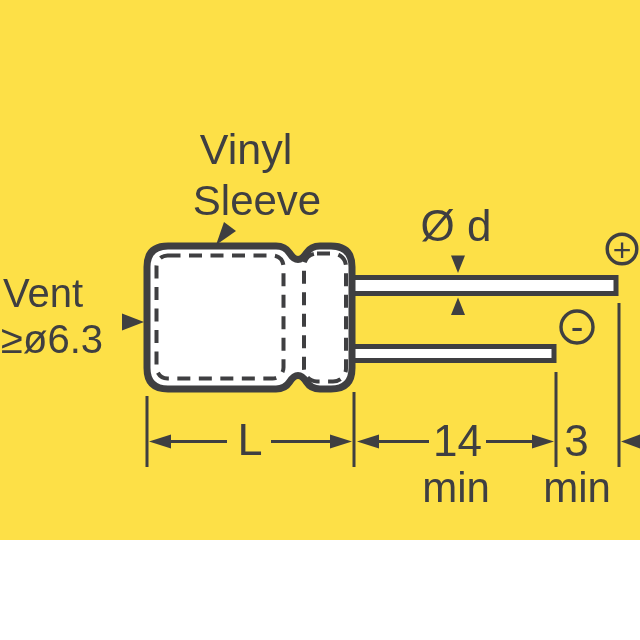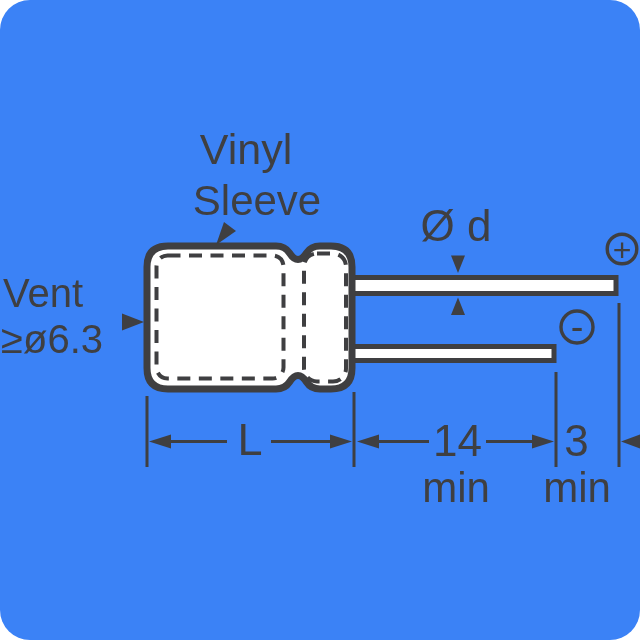--- a/index.html
+++ b/index.html
@@ -3,24 +3,23 @@
 <meta charset="utf-8">
 <style>
   html, body {
     margin: 0;
     padding: 0;
     background: #ffffff;
   }
   .stage {
     position: relative;
     width: 640px;
-    height: 640px;
-    background: #3b82f6;
+    height: 540px;
+    background: #fde047;
     overflow: hidden;
-    border-radius: 30px;
   }
   svg text {
     font-family: "Liberation Sans", "DejaVu Sans", sans-serif;
     fill: #3f3f41;
   }
   .outline  { fill: #ffffff; stroke: #3f3f41; stroke-width: 7; stroke-linejoin: round; }
   .dashed   { fill: none;    stroke: #3f3f41; stroke-width: 4; stroke-dasharray: 13 8.5; }
   .lead     { fill: #ffffff; stroke: #3f3f41; stroke-width: 5; }
   .thin     { stroke: #3f3f41; stroke-width: 3; fill: none; }
   .arrow    { fill: #3f3f41; stroke: none; }

